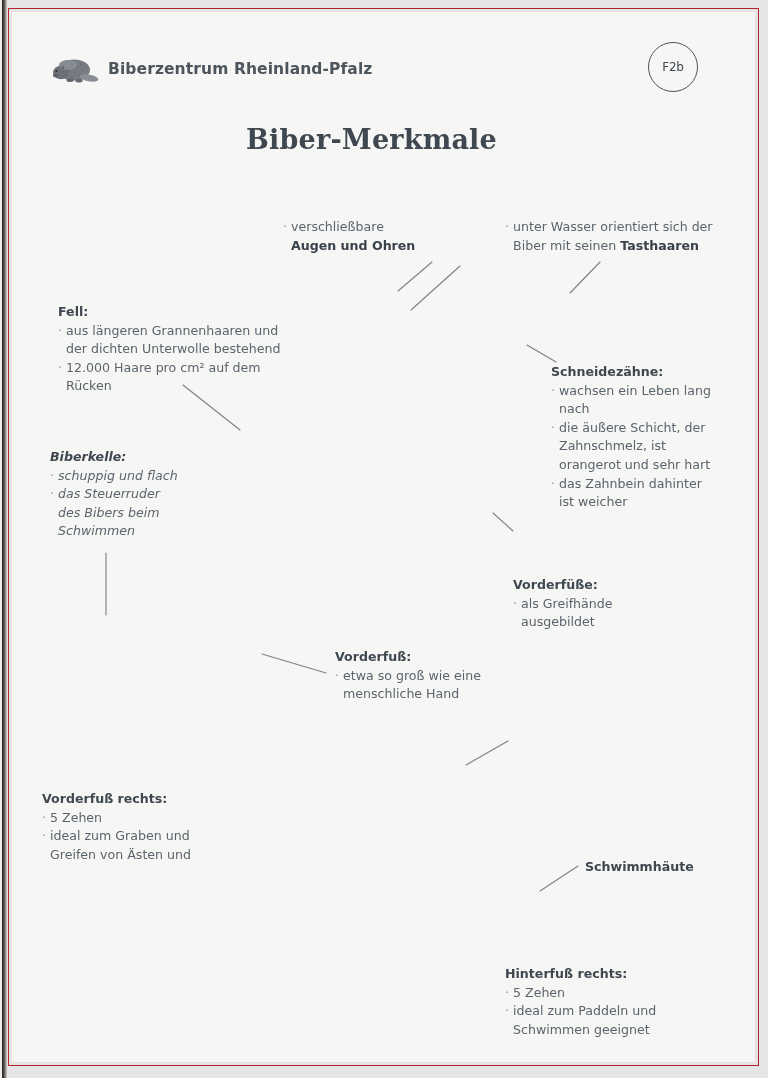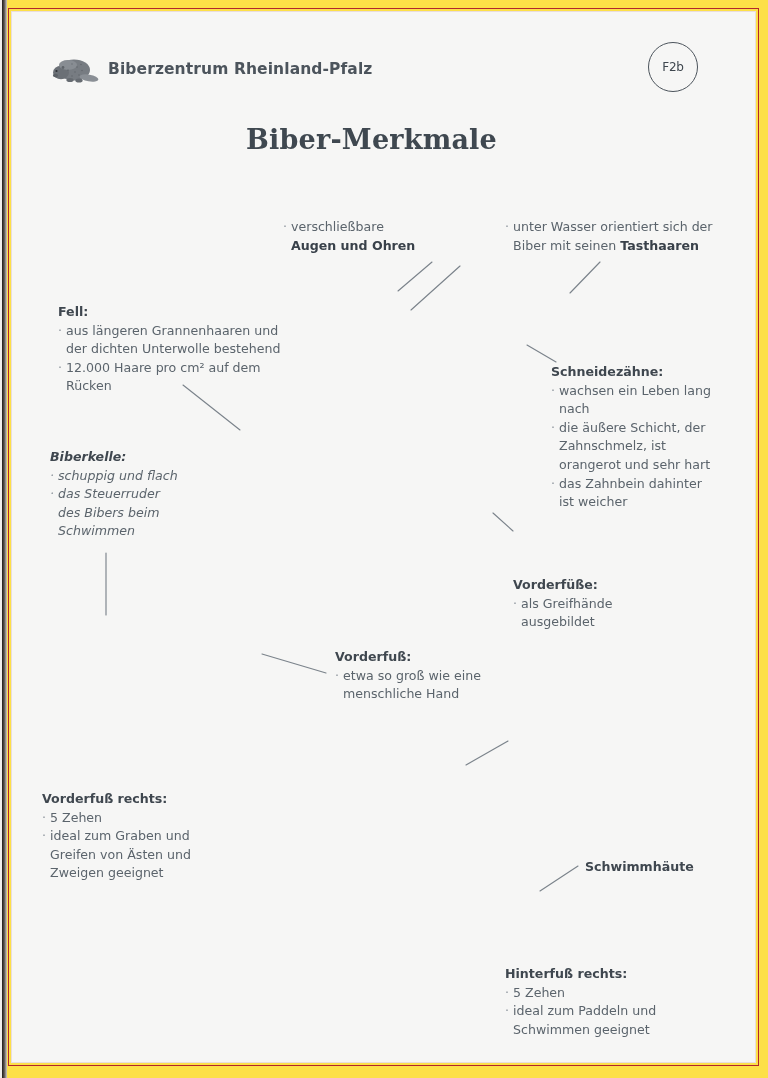--- a/index.html
+++ b/index.html
@@ -5,21 +5,21 @@
 <style>
   html, body {
     margin: 0;
     padding: 0;
     background: #ffffff;
   }
   #page {
     position: relative;
     width: 768px;
     height: 1078px;
-    background: #fde047;
+    background: #e5e5e5;
     overflow: hidden;
     font-family: "DejaVu Sans", sans-serif;
     color: #4a525a;
   }
   
   .spine {
     position: absolute;
     left: 0; top: 0;
     width: 7px; height: 1078px;
     background: linear-gradient(to right, #d8d4d0 0%, #2b2724 35%, #5a5350 60%, #cfcbc7 100%);
@@ -297,21 +297,20 @@
   </div>
 
 
   <div class="block" style="left:42px; top:790px; width:220px;">
     <span class="bhead">Vorderfuß rechts:</span>
     <ul>
       <li><span>5 Zehen</span></li>
       <li>
         <span>ideal zum Graben und</span>
         <span class="cont">Greifen von Ästen und</span>
-        <span class="cont">Zweigen geeignet</span>
       </li>
     </ul>
   </div>
 
   <div class="block" style="left:585px; top:858px; width:180px;">
     <span class="bhead">Schwimmhäute</span>
   </div>
 
   <div class="block" style="left:505px; top:965px; width:220px;">
     <span class="bhead">Hinterfuß rechts:</span>

